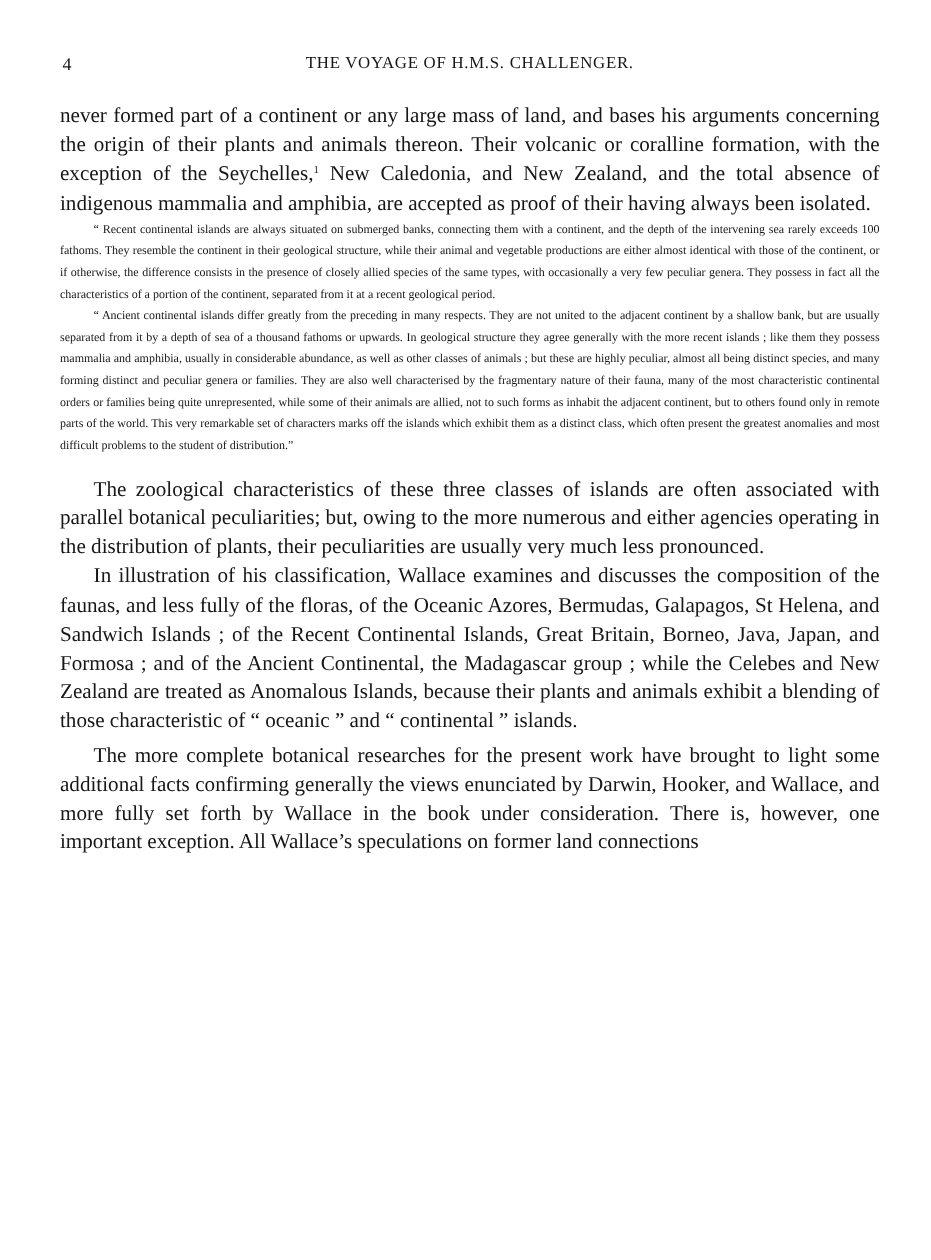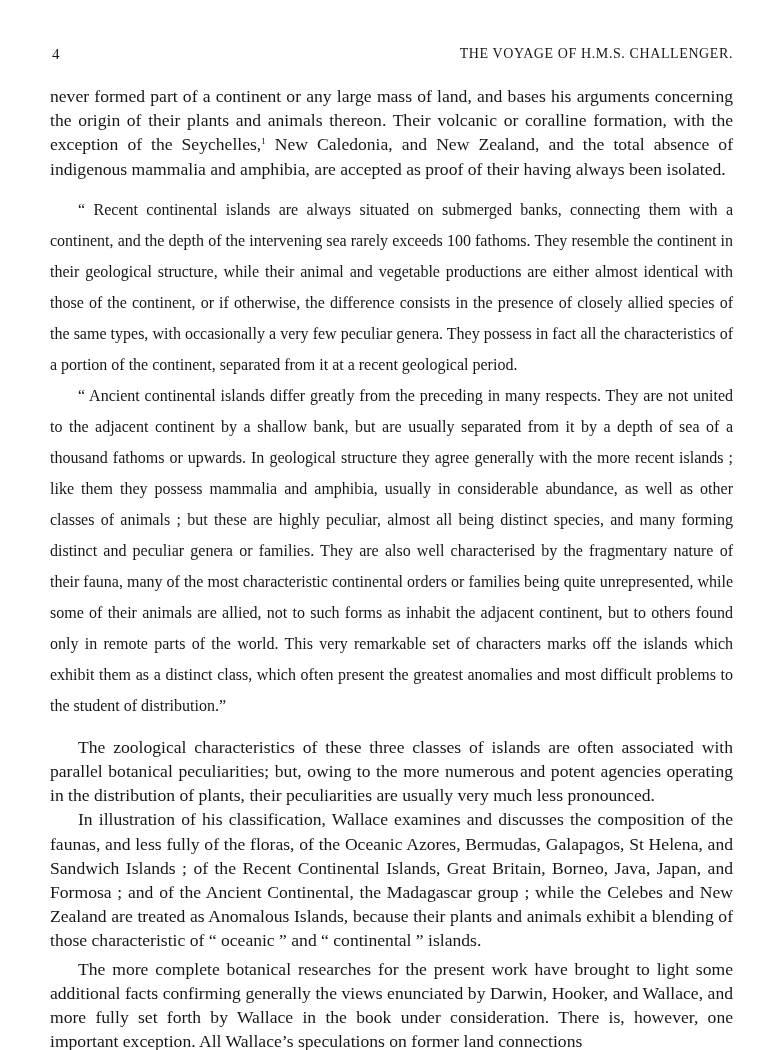--- a/index.html
+++ b/index.html
@@ -1,24 +1,24 @@
 <!DOCTYPE html>
 <html><head>
 <meta charset="utf-8">
 <style>
   html, body { margin: 0; padding: 0; background: #ffffff; }
   body { width: 776px; height: 1050px; position: relative; overflow: hidden; color: #161616; }
   .page { position: absolute; left: 50px; top: 46px; width: 683px; font-family: "Liberation Serif", "DejaVu Serif", serif; }
   .running-head { position: relative; height: 22px; font-size: 14px; letter-spacing: 0.6px; }
   .running-head .pnum { position: absolute; left: 2px; top: 0; font-size: 15px; }
-  .running-head .title { position: absolute; left: 0; right: 0; top: 0; text-align: right; }
+  .running-head .title { position: absolute; left: 0; right: 0; top: 0; text-align: center; }
   .body-text { margin-top: 16px; font-size: 17.6px; line-height: 24.2px; text-align: justify; }
   .body-text p { margin: 0; }
   .indent { text-indent: 28px; }
-  .quote { font-size: 16px; line-height: 31px; margin-top: 13px; text-align: justify; }
+  .quote { font-size: 10px; line-height: 18px; margin-top: 2px; text-align: justify; }
   .quote p { margin: 0; text-indent: 28px; }
   .gap { height: 14px; }
   .para-gap { margin-top: 4px !important; }
   sup { font-size: 9px; vertical-align: 6px; line-height: 0; }
   .footnote { margin-top: 8px; font-size: 13.4px; line-height: 17px; font-weight: bold; text-align: justify; font-family: "Liberation Serif", "DejaVu Serif", serif; }
   .footnote p { margin: 0; text-indent: 28px; }
 </style>
 </head>
 <body>
 
@@ -31,18 +31,18 @@
   <div class="body-text">
     <p><span>never formed part of a continent or any large mass of land, and bases his arguments concerning the origin of their plants and animals thereon. Their volcanic or coralline formation, with the exception of the Seychelles,</span><sup>1</sup><span> New Caledonia, and New Zealand, and the total absence of indigenous mammalia and amphibia, are accepted as proof of their having always been isolated.</span></p>
 
     <div class="quote">
       <p>“ Recent continental islands are always situated on submerged banks, connecting them with a continent, and the depth of the intervening sea rarely exceeds 100 fathoms. They resemble the continent in their geological structure, while their animal and vegetable productions are either almost identical with those of the continent, or if otherwise, the difference consists in the presence of closely allied species of the same types, with occasionally a very few peculiar genera. They possess in fact all the characteristics of a portion of the continent, separated from it at a recent geological period.</p>
       <p>“ Ancient continental islands differ greatly from the preceding in many respects. They are not united to the adjacent continent by a shallow bank, but are usually separated from it by a depth of sea of a thousand fathoms or upwards. In geological structure they agree generally with the more recent islands ; like them they possess mammalia and amphibia, usually in considerable abundance, as well as other classes of animals ; but these are highly peculiar, almost all being distinct species, and many forming distinct and peculiar genera or families. They are also well characterised by the fragmentary nature of their fauna, many of the most characteristic continental orders or families being quite unrepresented, while some of their animals are allied, not to such forms as inhabit the adjacent continent, but to others found only in remote parts of the world. This very remarkable set of characters marks off the islands which exhibit them as a distinct class, which often present the greatest anomalies and most difficult problems to the student of distribution.”</p>
     </div>
 
     <div class="gap"></div>
 
-    <p class="indent">The zoological characteristics of these three classes of islands are often associated with parallel botanical peculiarities; but, owing to the more numerous and potent agencies operating in the distribution of plants, their peculiarities are usually very much less pronounced.</p>
+    <p class="indent">The zoological characteristics of these three classes of islands are often associated with parallel botanical peculiarities; but, owing to the more numerous and either agencies operating in the distribution of plants, their peculiarities are usually very much less pronounced.</p>
     <p class="indent">In illustration of his classification, Wallace examines and discusses the composition of the faunas, and less fully of the floras, of the Oceanic Azores, Bermudas, Galapagos, St Helena, and Sandwich Islands ; of the Recent Continental Islands, Great Britain, Borneo, Java, Japan, and Formosa ; and of the Ancient Continental, the Madagascar group ; while the Celebes and New Zealand are treated as Anomalous Islands, because their plants and animals exhibit a blending of those characteristic of “ oceanic ” and “ continental ” islands.</p>
     <p class="indent para-gap">The more complete botanical researches for the present work have brought to light some additional facts confirming generally the views enunciated by Darwin, Hooker, and Wallace, and more fully set forth by Wallace in the book under consideration. There is, however, one important exception. All Wallace’s speculations on former land connections</p>
   </div>
 
 </div>
 
 </body></html>

